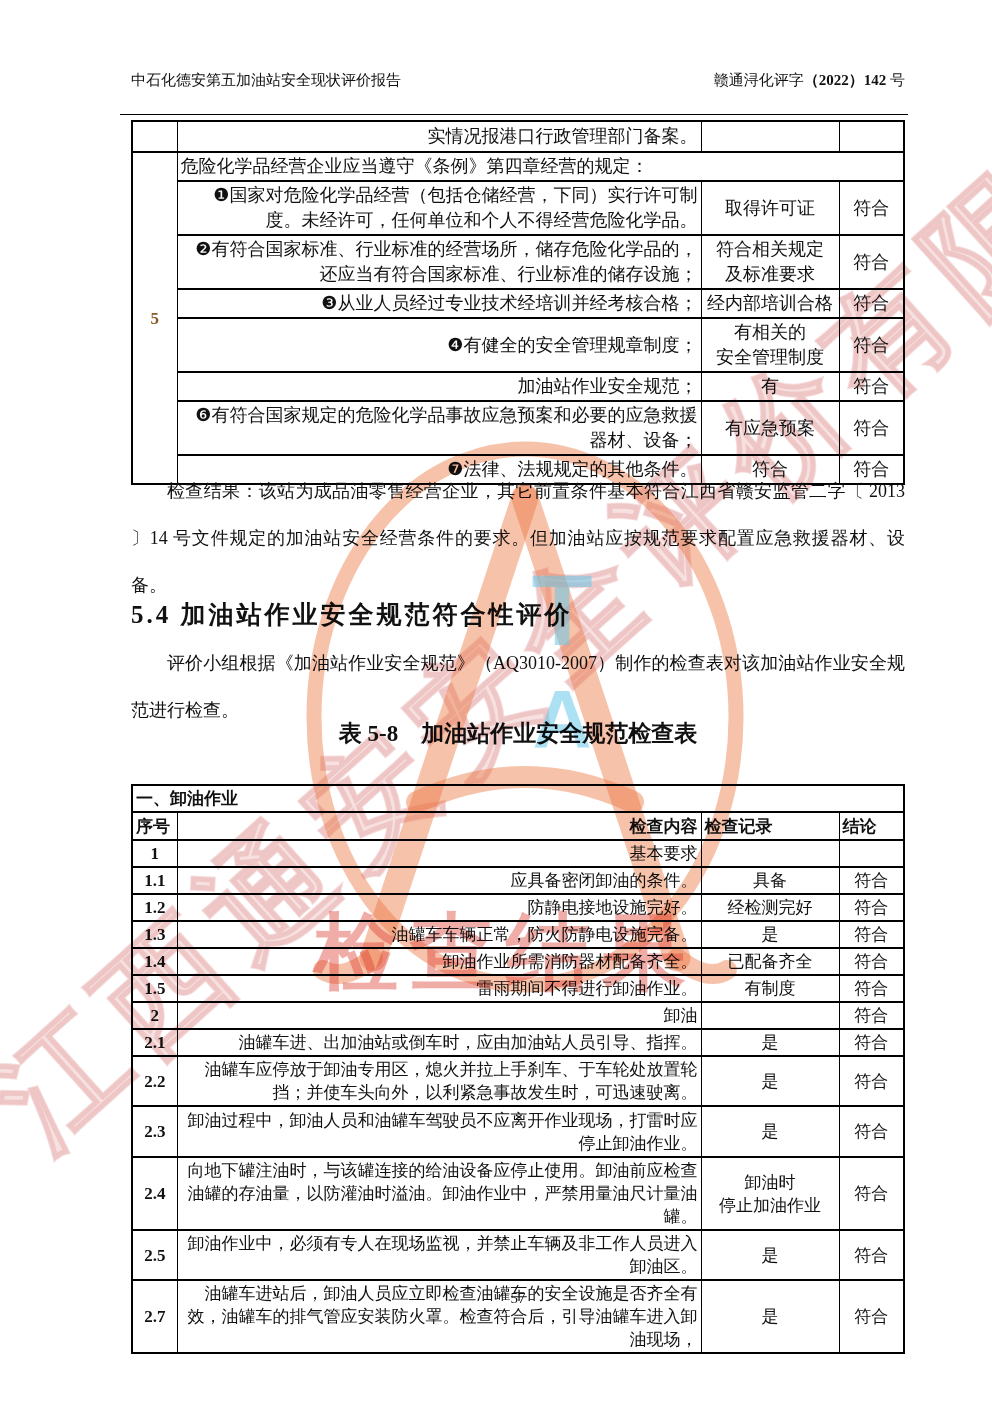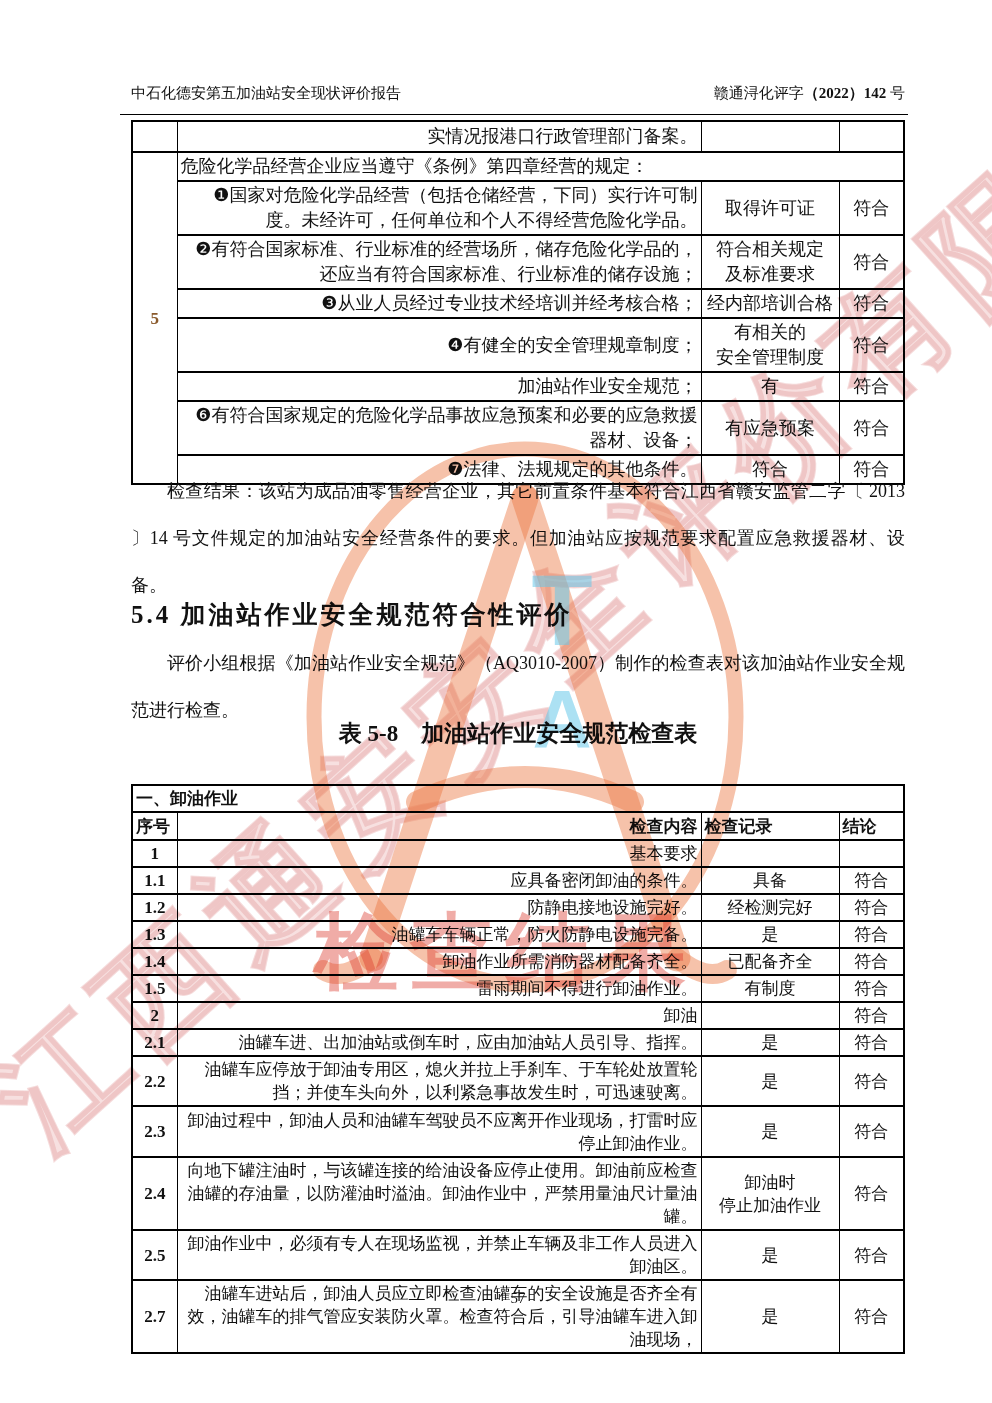--- a/index.html
+++ b/index.html
@@ -5,21 +5,21 @@
   html,body{margin:0;padding:0;background:#888;}
   .page{
     position:relative;
     width:992px;height:1403px;
     background:#ffffff;
     overflow:hidden;
     font-family:"Liberation Serif","DejaVu Serif",serif;
     color:#111;
   }
   
-  .hdr{position:absolute;left:131px;top:84px;width:774px;display:flex;justify-content:space-between;font-size:15px;}
+  .hdr{position:absolute;left:131px;top:71px;width:774px;display:flex;justify-content:space-between;font-size:15px;}
   .hdr .num b{font-weight:bold;}
   .hdr-rule{position:absolute;left:120px;top:114px;width:788px;border-top:1.6px solid #000;}
   
   table{border-collapse:collapse;table-layout:fixed;}
   .doc-table{position:absolute;left:131px;border:2px solid #000;}
   .doc-table td{border-left:1px solid #000;border-right:1px solid #000;border-top:2px solid #000;border-bottom:2px solid #000;padding:1px 3px;vertical-align:middle;overflow:hidden;}
   .t1{top:120px;font-size:18px;line-height:25px;}
   .t2{top:784px;font-size:17px;line-height:23px;}
   .c-no{text-align:center;font-weight:bold;padding:1px 0;}
   .c-rec{text-align:center;}

